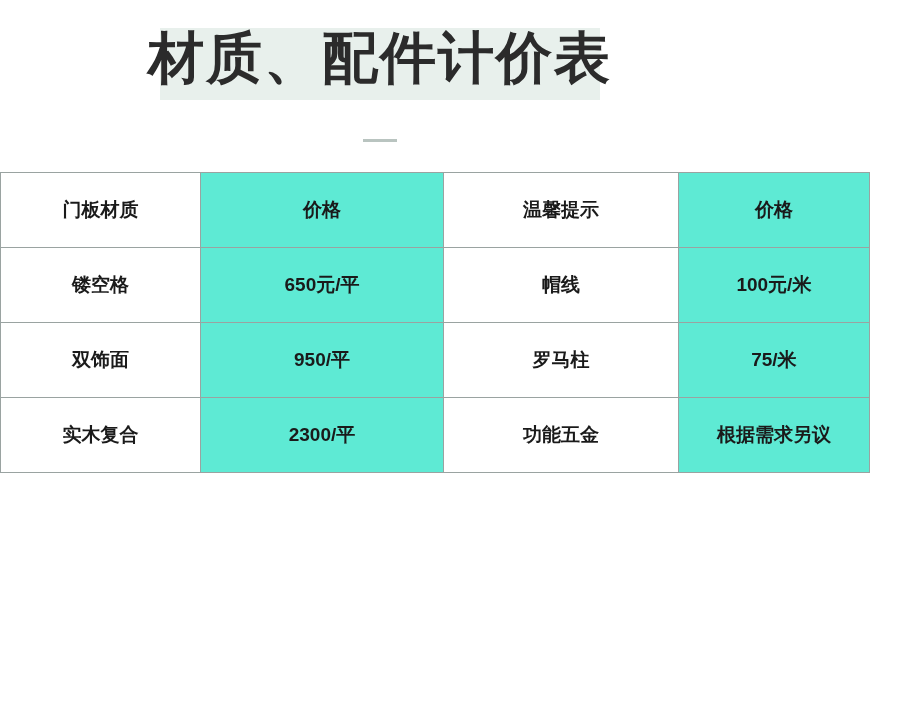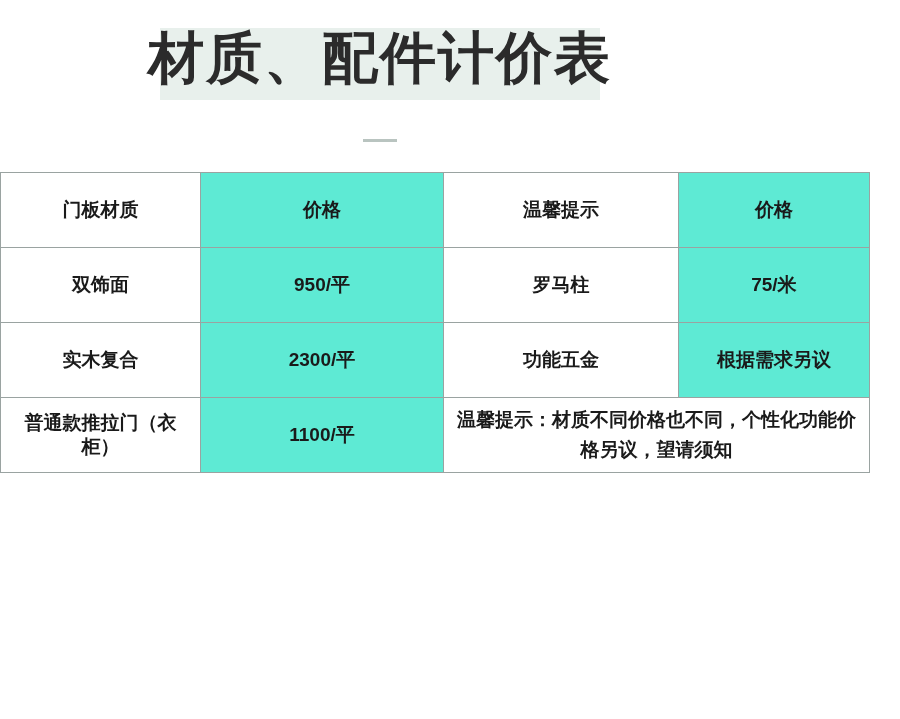--- a/index.html
+++ b/index.html
@@ -119,32 +119,33 @@
         <col class="c4">
     </colgroup>
     <tbody>
       <tr>
         <td class="plain">门板材质</td>
         <td class="shaded">价格</td>
         <td class="plain">温馨提示</td>
         <td class="shaded">价格</td>
       </tr>
       <tr>
+        <td class="plain">镂空格</td>
+        <td class="shaded">650元/平</td>
+        <td class="plain">帽线</td>
+        <td class="shaded">100元/米</td>
+      </tr>
+      <tr>
         <td class="plain">双饰面</td>
         <td class="shaded">950/平</td>
         <td class="plain">罗马柱</td>
         <td class="shaded">75/米</td>
       </tr>
       <tr>
         <td class="plain">实木复合</td>
         <td class="shaded">2300/平</td>
         <td class="plain">功能五金</td>
         <td class="shaded">根据需求另议</td>
       </tr>
-      <tr>
-        <td class="plain tight">普通款推拉门（衣柜）</td>
-        <td class="shaded">1100/平</td>
-        <td class="plain note" colspan="2">温馨提示：材质不同价格也不同，个性化功能价格另议，望请须知</td>
-      </tr>
     </tbody>
   </table>
 
 </div>
 
 </body></html>

